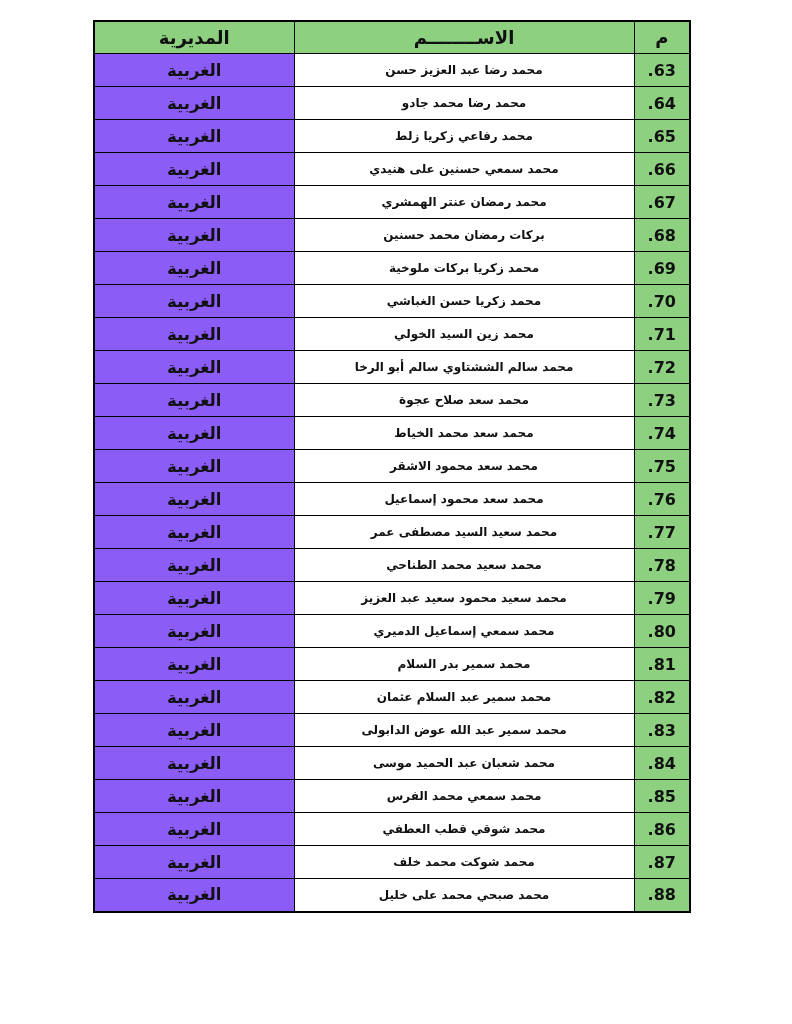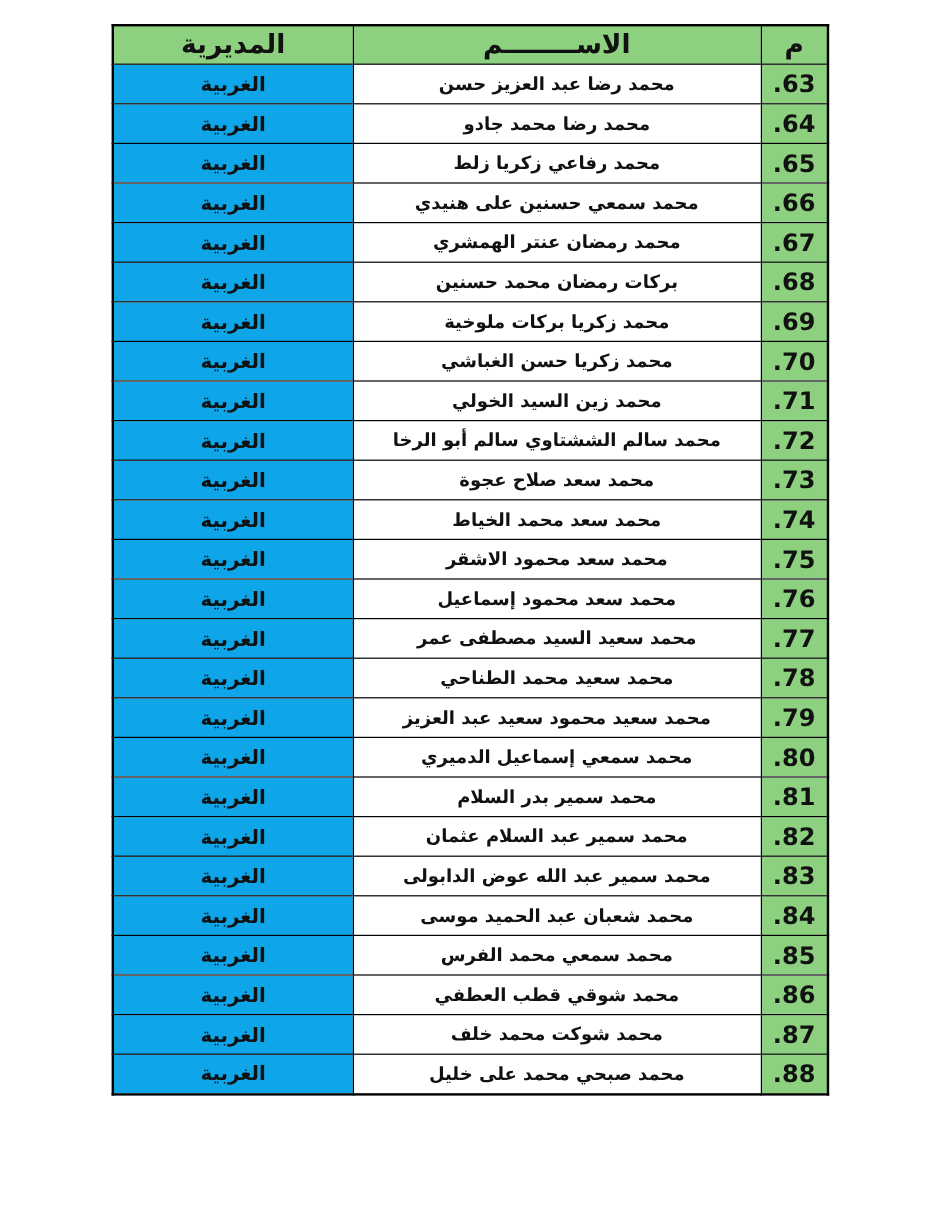--- a/index.html
+++ b/index.html
@@ -40,34 +40,34 @@
     font-weight: bold;
     color: #111111;
     overflow: hidden;
     white-space: nowrap;
   }
   table.list { border: 2px solid var(--border-color, #000); }
 
   table.list thead th {
     background: var(--green, #8dd07f);
     height: 31px;
-    font-size: 22px;
+    font-size: 18px;
   }
   table.list tbody tr { height: 33px; }
   table.list td.name-cell {
-    font-size: 15px;
+    font-size: 12px;
     background: #ffffff;
   }
   table.list td.dir-cell {
     font-size: 16.5px;
-    background: #0ea5e9;
+    background: #8b5cf6;
   }
   table.list td.num-cell {
     background: var(--green, #8dd07f);
-    font-size: 20px;
+    font-size: 16px;
   }
   .num-text {
     direction: ltr;
     unicode-bidi: isolate;
     display: inline-block;
   }
 </style>
 </head>
 <body style="background: rgb(255, 255, 255);">
 

